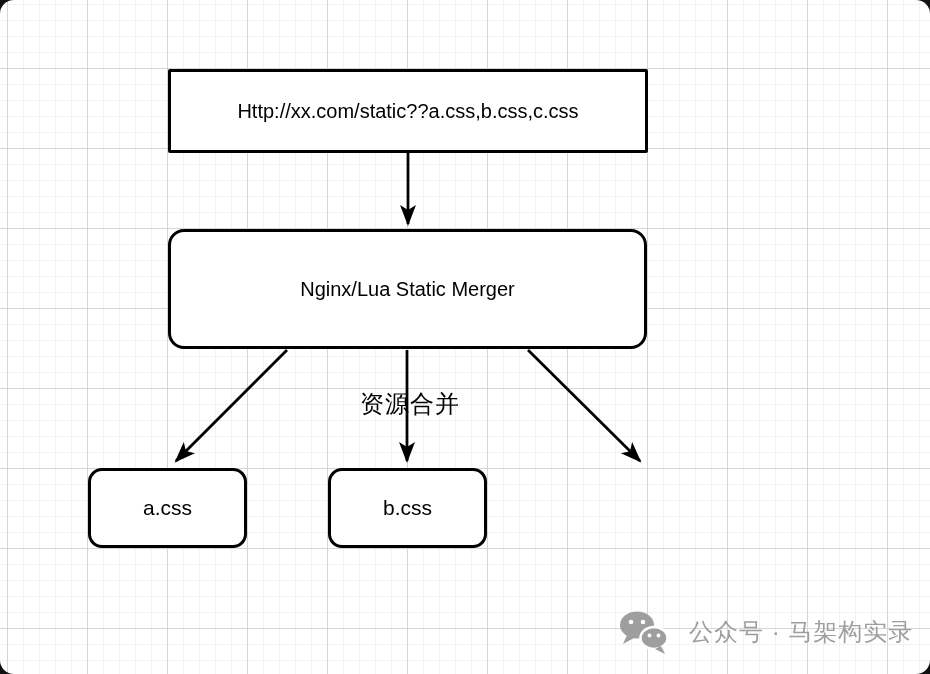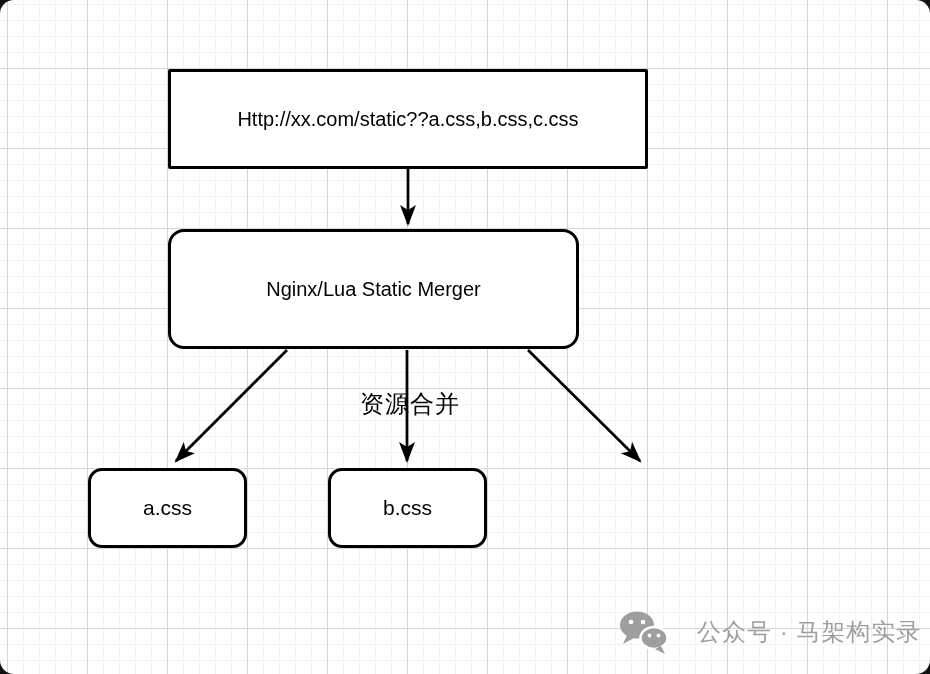--- a/index.html
+++ b/index.html
@@ -34,27 +34,27 @@
     display: flex;
     align-items: center;
     justify-content: center;
     background: #ffffff;
     border: 3px solid #000000;
     color: #000000;
     text-align: center;
   }
   .node-url {
     left: 168px; top: 69px;
-    width: 480px; height: 100px;
+    width: 480px; height: 84px;
     border-radius: 2px;
     font-size: 20px;
   }
   .node-merger {
     left: 168px; top: 229px;
-    width: 411px; height: 120px;
+    width: 479px; height: 120px;
     border-radius: 16px;
     font-size: 20px;
   }
   .node-file {
     top: 468px;
     width: 159px; height: 80px;
     border-radius: 14px;
     font-size: 21px;
   }
   .node-file-a { left: 88px; }
@@ -67,21 +67,21 @@
     font-size: 24px;
     color: #000000;
     white-space: nowrap;
     letter-spacing: 1px;
   }
   .watermark {
     position: absolute;
     left: 618px; top: 610px;
     display: flex;
     align-items: center;
-    gap: 27px;
+    gap: 19px;
   }
   .watermark-text {
     color: #9e9e9e;
     font-size: 24px;
     letter-spacing: 1px;
     white-space: nowrap;
   }
 </style>
 </head>
 <body>

